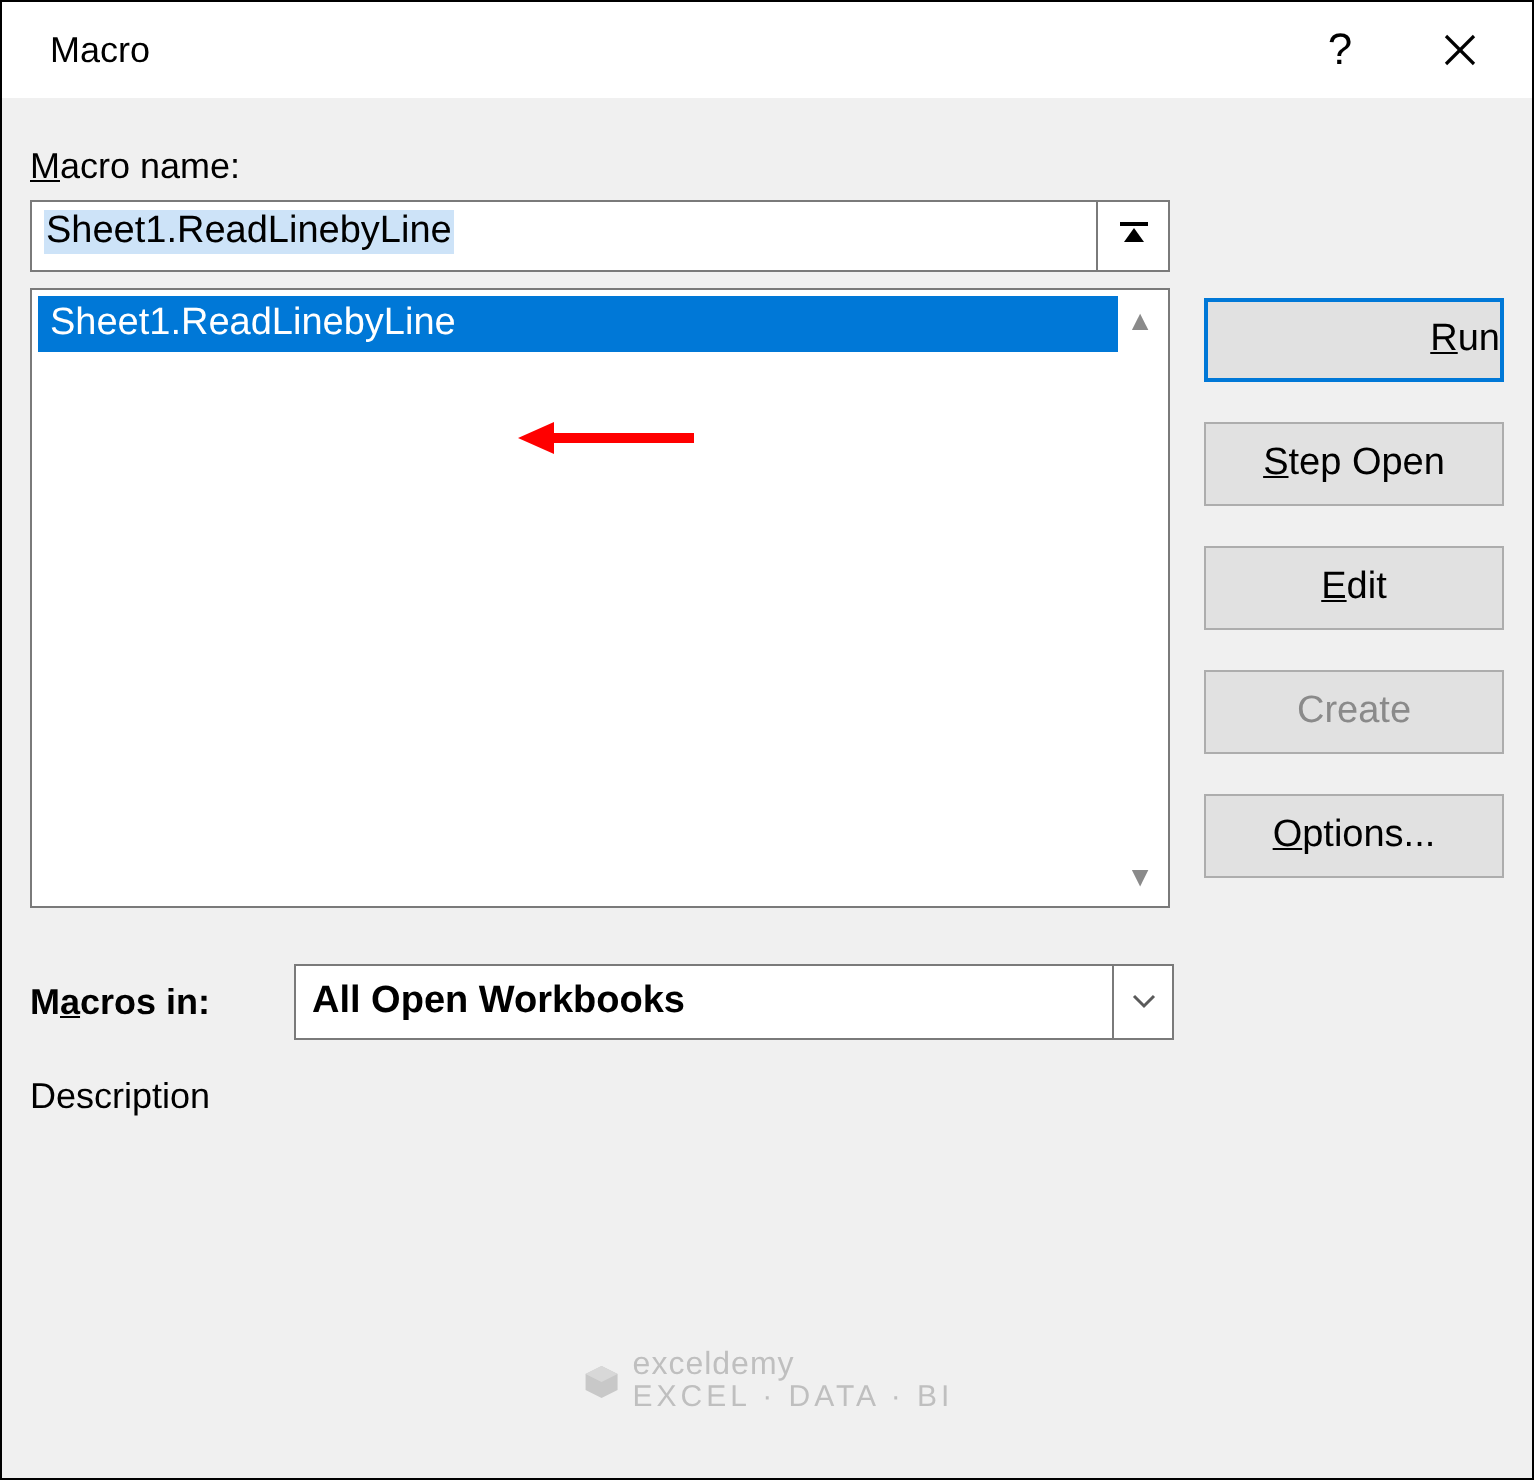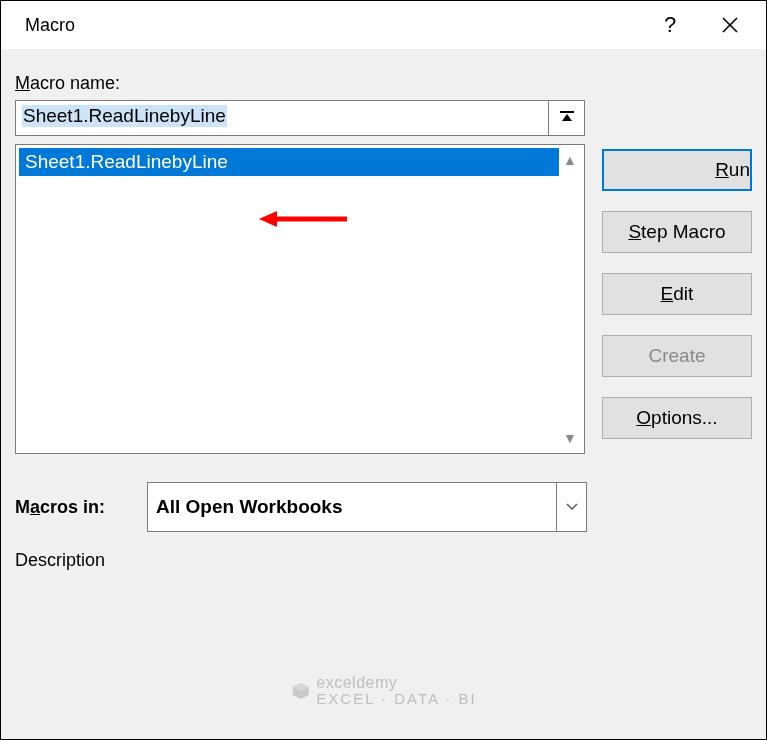--- a/index.html
+++ b/index.html
@@ -146,21 +146,21 @@
   .macros-in-row {
     display:flex;
     align-items:center;
     gap: 14px;
     margin-top: 28px;
     font-weight: bold;
   }
   .select-wrap {
     position:relative;
     width: 440px;
-    height: 50px;
+    height: 38px;
     border:1px solid #7a7a7a;
     background:#fff;
     display:flex; align-items:center;
     padding: 0 8px;
     font-size:19px;
   }
   .select-caret {
     position:absolute;
     right:0; top:0; bottom:0;
     width: 30px;
@@ -238,21 +238,21 @@
         <div class="scroll-arrow">▲</div>
         <div class="scroll-arrow">▼</div>
       </div>
     </div>
 
     <div class="btn-col">
       <div class="btn primary">
         <span><span class="underline">R</span>un</span>
       </div>
       <div class="btn">
-        <span><span class="underline">S</span><span>tep Macro</span></span>
+        <span><span class="underline">S</span><span>tep Open</span></span>
       </div>
       <div class="btn">
         <span><span class="underline">E</span><span>dit</span></span>
       </div>
       <div class="btn disabled">
         <span>Create</span>
       </div>
       <div class="btn">
         <span><span class="underline">O</span><span>ptions...</span></span>
       </div>

